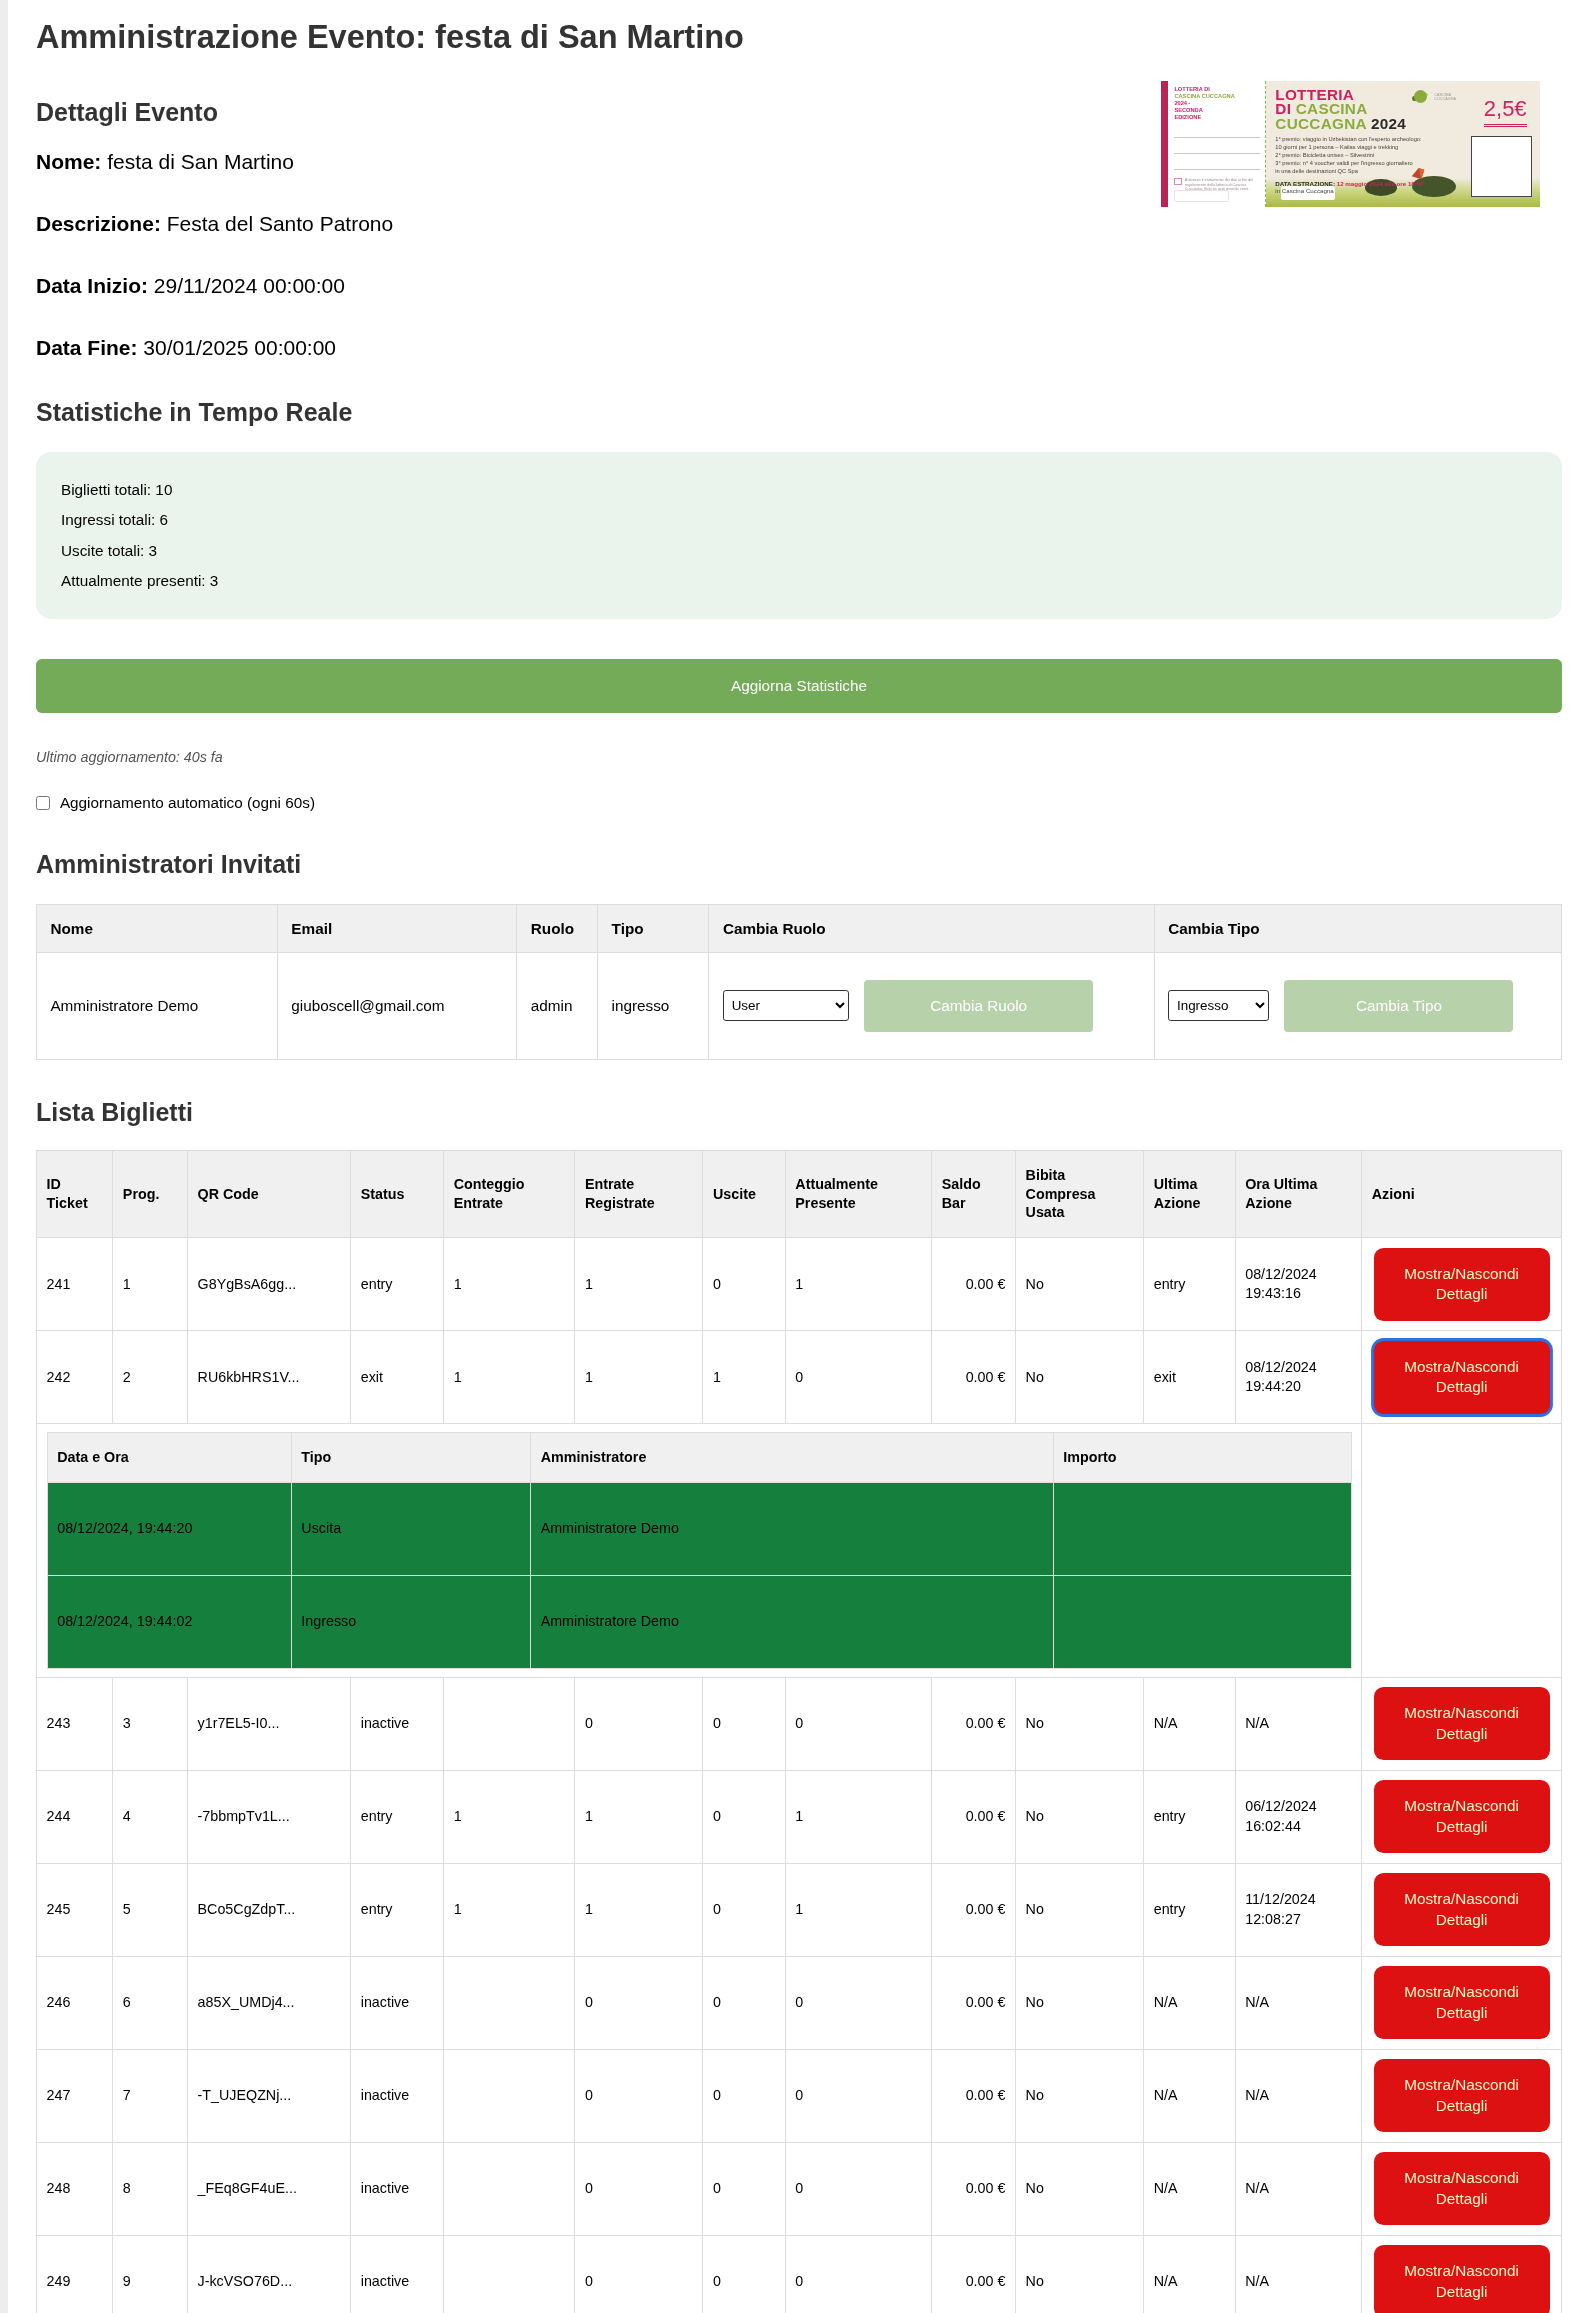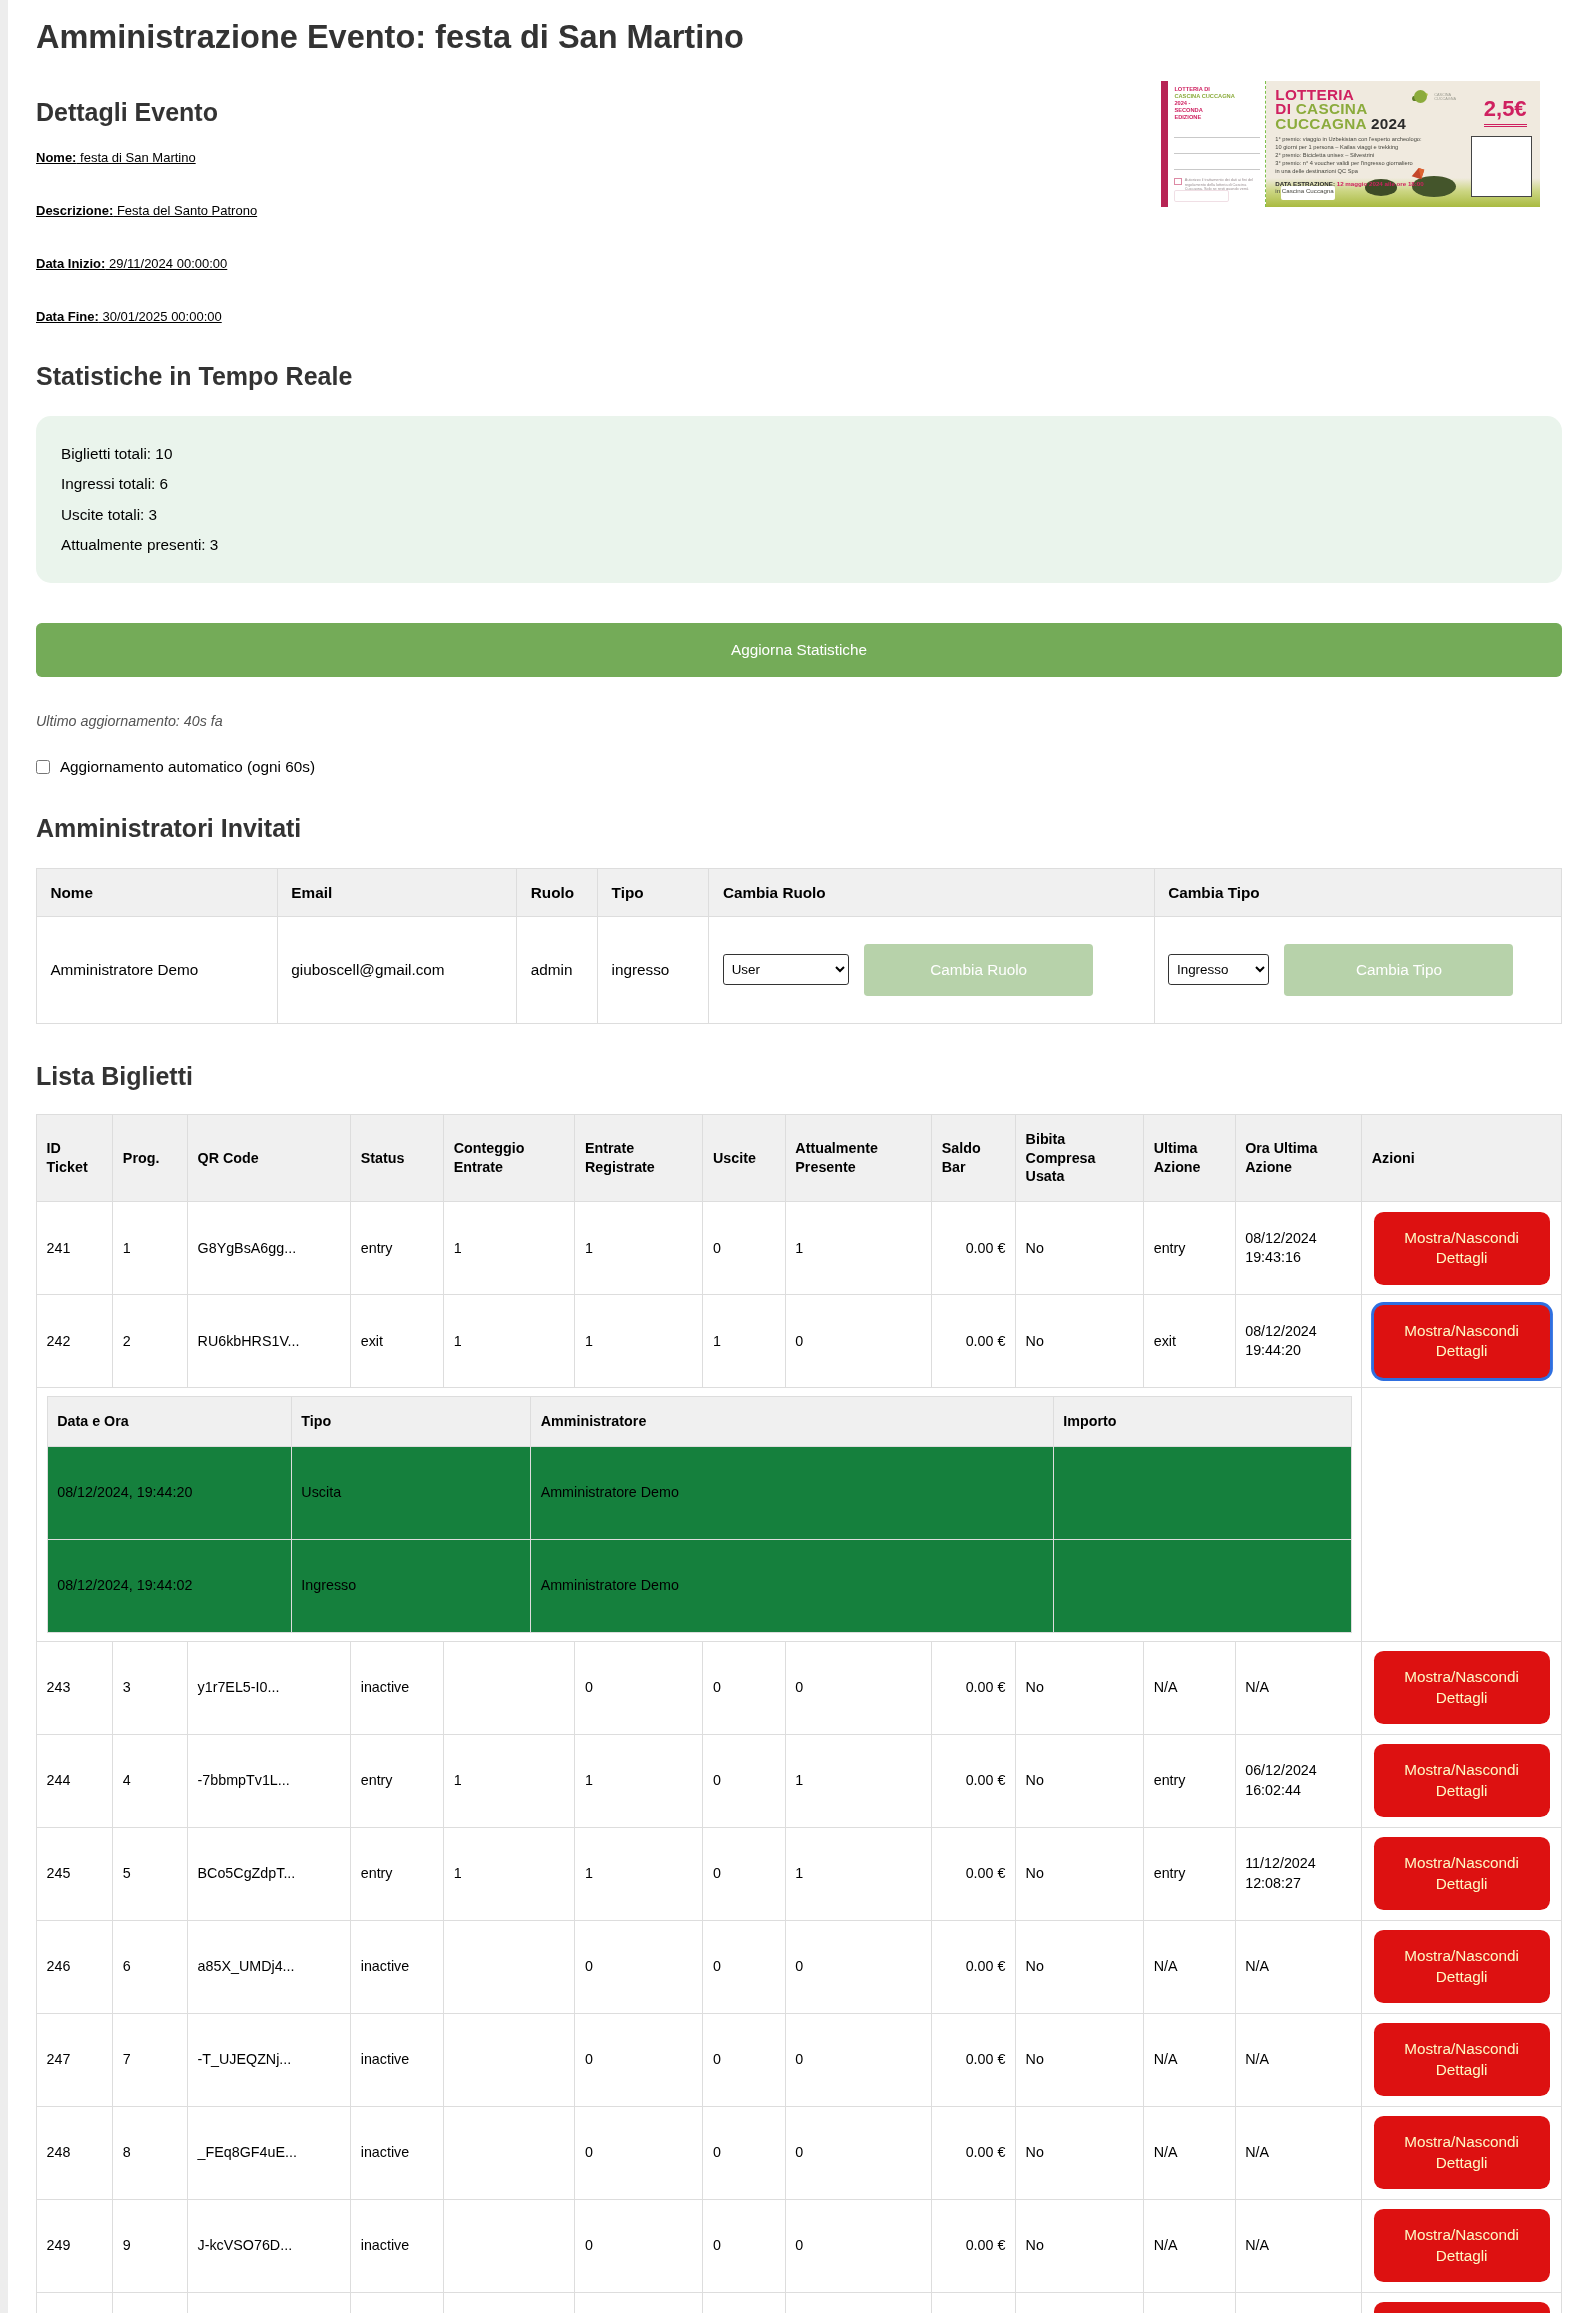--- a/index.html
+++ b/index.html
@@ -13,21 +13,21 @@
   .left-gutter {
     position: absolute; left: 0; top: 0; width: 7.6px; height: 100%;
     background: #ededed;
   }
   .page { padding: 15.3px 21px 38px 36px; position: relative; }
 
   h1 { font-size: 32.5px; color: #333; margin: 3.8px 0 42px 0; font-weight: bold; }
   h2 { font-size: 25px; color: #333; margin: 38px 0 23px 0; font-weight: bold; }
   h2.first { margin-top: 29px; }
 
-  .field { font-size: 13px; margin: 0 0 38px 0; text-decoration: underline; }
+  .field { font-size: 21px; margin: 0 0 38px 0; }
   .field strong { font-weight: bold; }
 
   
   .stats-box {
     background: #eaf4ec;
     border-radius: 15px;
     padding: 29px 25px;
     margin-top: 25px;
   }
   .stat-line { font-size: 15.3px; margin-bottom: 12.4px; }
@@ -100,21 +100,21 @@
   .stub-title .g { color: #8bab3c; }
   .stub-field { border-bottom: 1px solid #c9c9c9; font-size: 4.8px; color: #cf2160; height: 10.5px; margin-top: 5.7px; }
   .stub-legal { display: flex; gap: 2.9px; margin-top: 7.6px; }
   .stub-check { width: 7.6px; height: 7.6px; border: 1px solid #dd8aa5; flex: none; }
   .stub-legal-text { font-size: 3.8px; color: #9a8f92; line-height: 1.3; }
   .stub-box { position: absolute; bottom: 4.8px; left: 6.7px; width: 55px; height: 12.4px; background: #fff; border: 1px solid #f0dfe5; border-radius: 1.9px; }
   .ticket-divider { width: 0; border-left: 1.9px dashed #7ec04b; }
   .ticket-main { flex: 1; background: #f0eadf; position: relative; padding: 6.7px 9.6px; overflow: hidden; }
   .tm-title { font-weight: bold; font-size: 15.3px; line-height: 0.95; letter-spacing: 0.3px; }
   .tm-title .p { color: #cf2160; } .tm-title .g { color: #8bab3c; } .tm-title .k { color: #2b2b2b; }
-  .tm-price { position: absolute; top: 15.3px; right: 13.4px; color: #cf2160; font-size: 22px; font-weight: bold; border-bottom: 3.8px double #cf2160; padding-bottom: 1.9px; }
+  .tm-price { position: absolute; top: 15.3px; right: 13.4px; color: #cf2160; font-size: 22px; font-weight: normal; border-bottom: 3.8px double #cf2160; padding-bottom: 1.9px; }
   .tm-logo { position: absolute; top: 8.6px; right: 113px; width: 13.4px; height: 13.4px; background: #8bab3c; border-radius: 50%; box-shadow: -5.7px 1.9px 0 -3.8px #5d7a2a, 5.7px -1.9px 0 -4.8px #c3cf5e; }
   .tm-logo-label { position: absolute; top: 11.5px; right: 84px; font-size: 3.8px; color: #9b9b90; line-height: 1.2; }
   .tm-prizes { margin-top: 4.8px; font-size: 5.7px; color: #45453e; line-height: 1.4; width: 201px; position: relative; z-index: 2; }
   .tm-draw { margin-top: 3.8px; font-size: 6.2px; color: #2b2b2b; font-weight: bold; position: relative; z-index: 2; }
   .tm-draw .pink { color: #cf2160; }
   .tm-draw-loc { font-size: 6.2px; color: #45453e; position: relative; z-index: 2; }
   .tm-grass { position: absolute; left: 0; right: 0; bottom: 0; height: 29px; background: linear-gradient(to top, #a9ba40, #ccd683 55%, rgba(240,234,223,0)); }
   .tm-bush1 { position: absolute; bottom: 11.5px; right: 143px; width: 32.5px; height: 17px; background: #3d4b26; border-radius: 50%; }
   .tm-bush2 { position: absolute; bottom: 9.6px; right: 84px; width: 44px; height: 21px; background: #44552b; border-radius: 50%; }
   .tm-bird { position: absolute; bottom: 29px; right: 117px; width: 0; height: 0; border-left: 4.8px solid transparent; border-right: 6.7px solid #df6330; border-bottom: 10.5px solid #c4452a; transform: rotate(18deg); }

